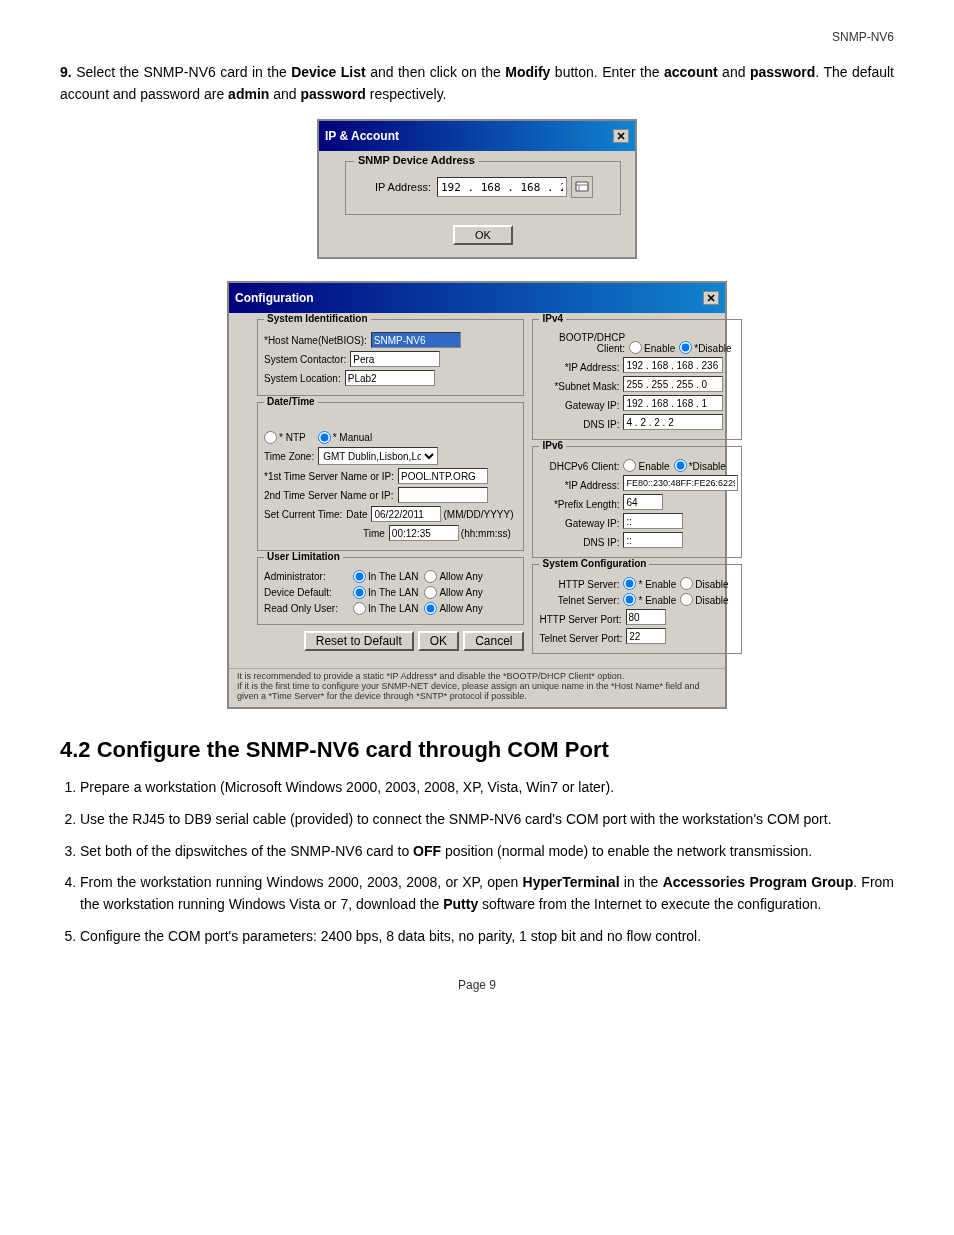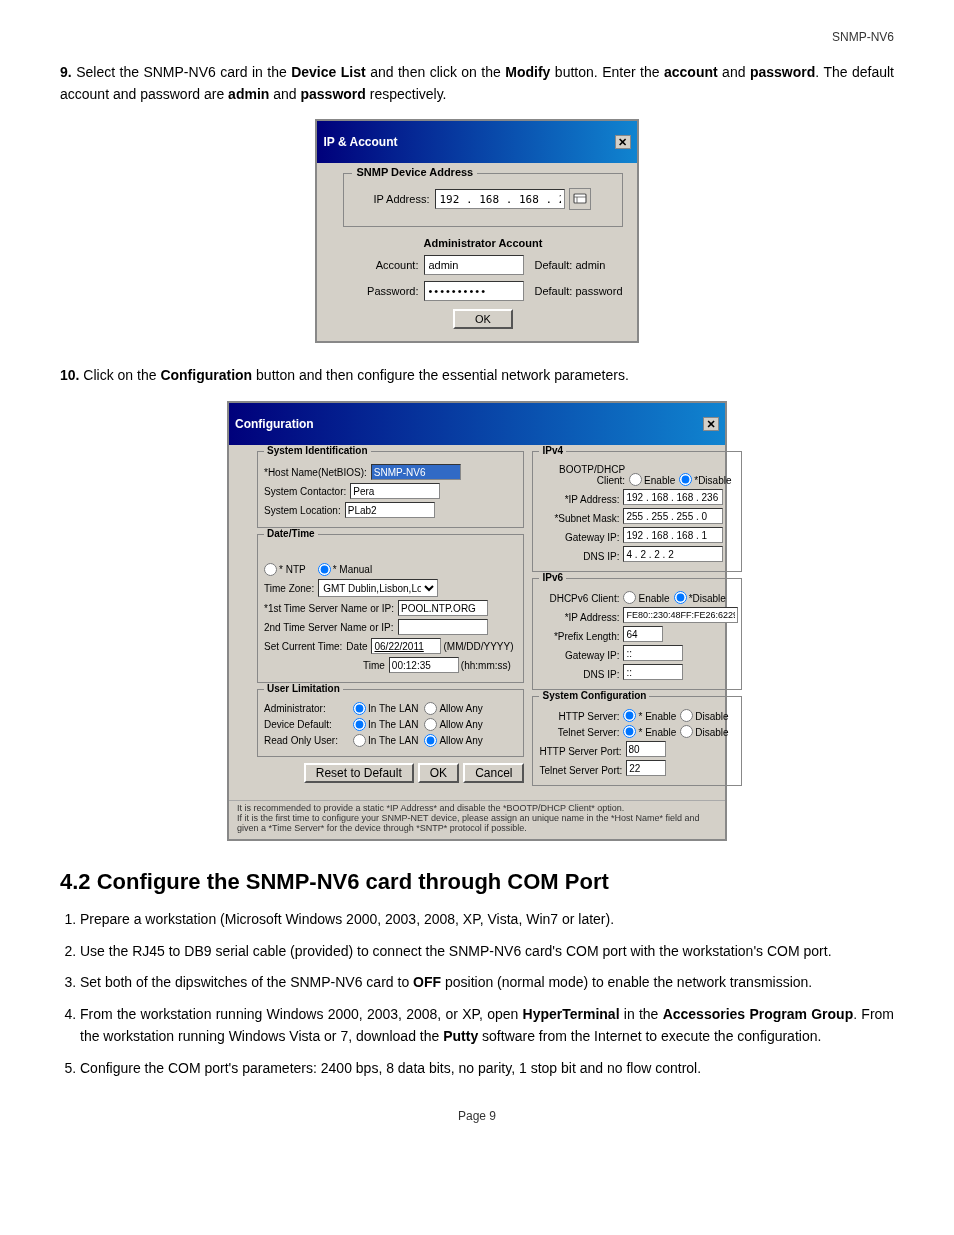--- a/index.html
+++ b/index.html
@@ -46,21 +46,21 @@
       font-size: 11px;
       font-family: 'Tahoma', Arial, sans-serif;
       min-width: 320px;
     }
 
     .dialog-titlebar {
       background: linear-gradient(to right, #00007b, #1084d0);
       color: #fff;
       font-size: 12px;
       font-weight: bold;
-      padding: 14px 6px;
+      padding: 8px 6px;
       display: flex;
       justify-content: space-between;
       align-items: center;
     }
 
     .dialog-titlebar .close-btn {
       background: #d4d0c8;
       border: 1px solid #888;
       color: #000;
       font-size: 11px;
@@ -357,47 +357,30 @@
                 <svg width="14" height="14" viewBox="0 0 14 14" fill="none" xmlns="http://www.w3.org/2000/svg">
                   <rect x="1" y="2" width="12" height="9" rx="1" stroke="#555" stroke-width="1.2" fill="white"></rect>
                   <line x1="1" y1="5" x2="13" y2="5" stroke="#555" stroke-width="0.8"></line>
                   <line x1="4" y1="5" x2="4" y2="11" stroke="#555" stroke-width="0.8"></line>
                 </svg>
               </div>
             </div>
           </div>
         </div>
 
-        <div style="margin-bottom:8px;">
-          <div class="account-section-title">Administrator Account</div>
-          <div class="dialog-row">
-            <span class="dialog-label">Account:</span>
-            <input class="dialog-input" type="text" style="width: 100px;" value="admin">
-            <span class="dialog-default-text">Default: admin</span>
-          </div>
-          <div class="dialog-row">
-            <span class="dialog-label">Password:</span>
-            <input class="dialog-input password-dots" type="password" style="width: 100px;" value="aaaaaaaaaa">
-            <span class="dialog-default-text">Default: password</span>
-          </div>
-        </div>
 
         <div class="dialog-ok-row">
           <button class="win-button">OK</button>
         </div>
       </div>
     </div>
   </div>
 </div>
 
 <div class="step-block">
-  <p class="step-text">
-    <b>10.</b>
-    Click on the <b>Configuration</b> button and then configure the essential network parameters.
-  </p>
 
   <div class="dialog-wrapper">
     <div class="config-dialog">
       <div class="dialog-titlebar">
         <span>Configuration</span>
         <div class="close-btn">✕</div>
       </div>
       <div class="config-body">
 
         <div class="config-left">
@@ -439,21 +422,21 @@
                 <span class="config-label">*1st Time Server Name or IP:</span>
                 <input class="config-input config-input-med" type="text" value="POOL.NTP.ORG" style="">
               </div>
               <div class="config-row">
                 <span class="config-label">2nd Time Server Name or IP:</span>
                 <input class="config-input config-input-med" type="text" value="" style="">
               </div>
               <div class="config-row">
                 <span class="config-label">Set Current Time:</span>
                 <span class="config-label">Date</span>
-                <input class="config-input" style="width: 70px; text-decoration: underline;" type="text" value="06/22/2011">
+                <input class="config-input" style="width: 70px;" type="text" value="06/22/2011">
                 <span class="config-label" style="margin-left:2px;">(MM/DD/YYYY)</span>
               </div>
               <div class="config-row">
                 <span class="config-label" style="min-width:95px;"></span>
                 <span class="config-label">Time</span>
                 <input class="config-input" style="width: 70px;" type="text" value="00:12:35">
                 <span class="config-label" style="margin-left:2px;">(hh:mm:ss)</span>
               </div>
             </div>
           </div>

